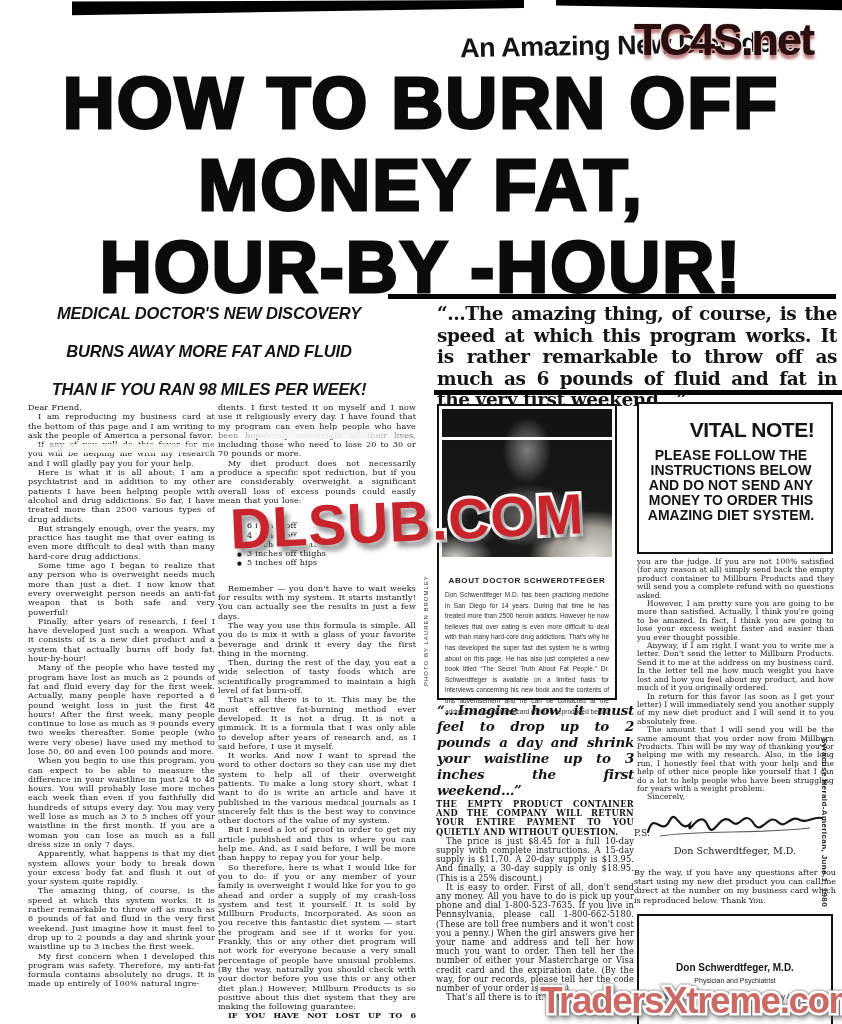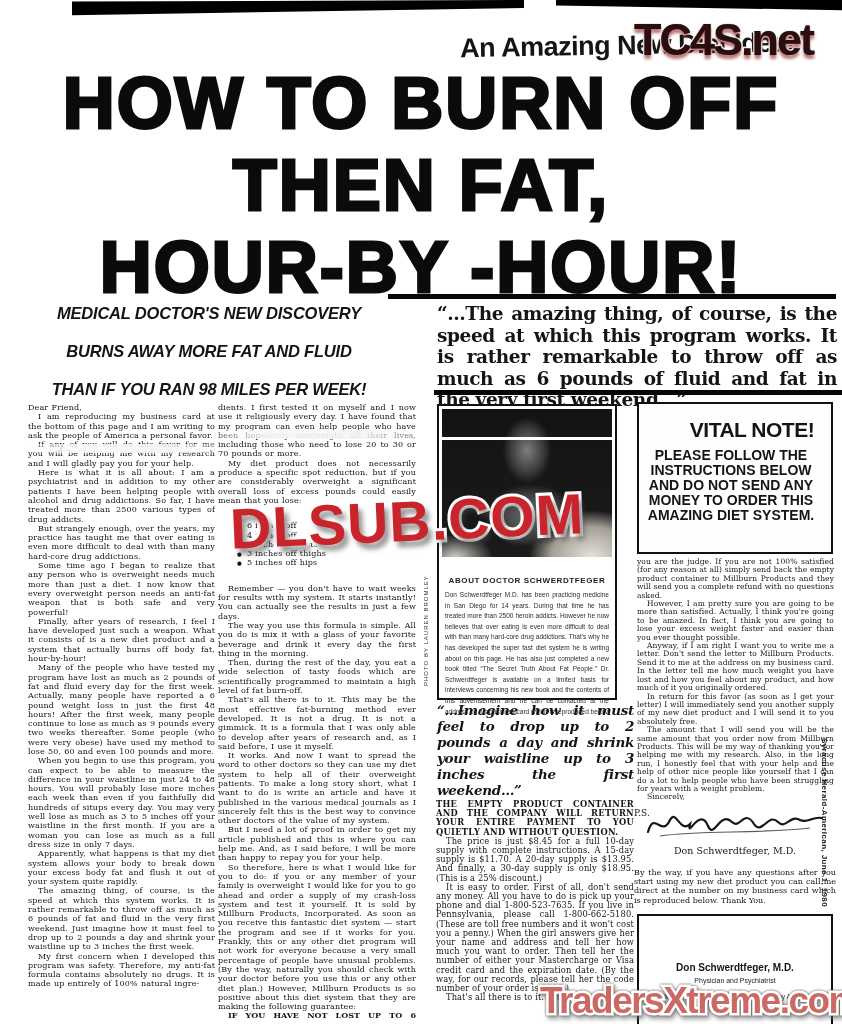--- a/index.html
+++ b/index.html
@@ -75,21 +75,21 @@
   .vital-title{margin-top:14px;text-align:center;font-family:"Liberation Sans",sans-serif;
                font-weight:bold;font-size:21px;letter-spacing:-0.5px;padding-left:34px;}
   .vital-body{margin:6px 14px 0 6px;text-align:center;font-family:"Liberation Sans",sans-serif;
               font-weight:bold;font-size:14px;line-height:15px;}
   .col4-text{position:absolute;left:637px;top:558px;width:197px;height:242px;overflow:hidden;
              font-family:"DejaVu Serif",serif;font-size:7.5px;line-height:8.4px;text-align:justify;
              letter-spacing:0.1px;color:#141414;}
   .signature{position:absolute;left:640px;top:800px;width:190px;height:45px;}
   .signed-name{position:absolute;left:637px;top:845px;width:196px;text-align:center;
                font-family:"DejaVu Serif",serif;font-size:9.5px;}
-  .ps-label{position:absolute;left:634px;top:808px;font-family:"DejaVu Serif",serif;font-size:9px;}
+  .ps-label{position:absolute;left:634px;top:828px;font-family:"DejaVu Serif",serif;font-size:9px;}
   .ps-text{position:absolute;left:634px;top:868px;width:202px;font-family:"DejaVu Serif",serif;
            font-size:8px;line-height:9.2px;text-align:justify;}
   .biz-card{position:absolute;left:637px;top:914px;width:196px;height:120px;border:2px solid #111;
             box-sizing:border-box;background:#fff;}
   .card-name{margin-top:46px;text-align:center;font-family:"Liberation Sans",sans-serif;
              font-weight:bold;font-size:10px;}
   .card-title{margin-top:4px;text-align:center;font-family:"Liberation Sans",sans-serif;font-size:7px;color:#222;}
   .card-row{display:flex;justify-content:space-between;margin:9px 8px 0 8px;align-items:center;}
   .card-smudge{width:62px;height:5px;background:repeating-linear-gradient(90deg,#777 0 5px,#bbb 5px 8px);}
   .card-hours{font-family:"Liberation Sans",sans-serif;font-size:6.5px;color:#333;}
@@ -108,21 +108,21 @@
 <div id="page">
 
   <div class="bar-left"></div>
   <div class="bar-right"></div>
 
   <div class="kicker">An Amazing New Diet Idea!</div>
   <div class="wm wm-top">TC4S.net</div>
 
   <div class="headline plist">
       <div class="hl-line">HOW TO BURN OFF</div>
-      <div class="hl-line">THEN FAT,</div>
+      <div class="hl-line">MONEY FAT,</div>
       <div class="hl-line">HOUR-BY -HOUR!</div>
     </div>
 
   <div class="subhead plist">
       <div class="sh-line">MEDICAL DOCTOR'S NEW DISCOVERY</div>
       <div class="sh-line">BURNS AWAY MORE FAT AND FLUID</div>
       <div class="sh-line">THAN IF YOU RAN 98 MILES PER WEEK!</div>
     </div>
 
   <div class="q-rule-top"></div>

